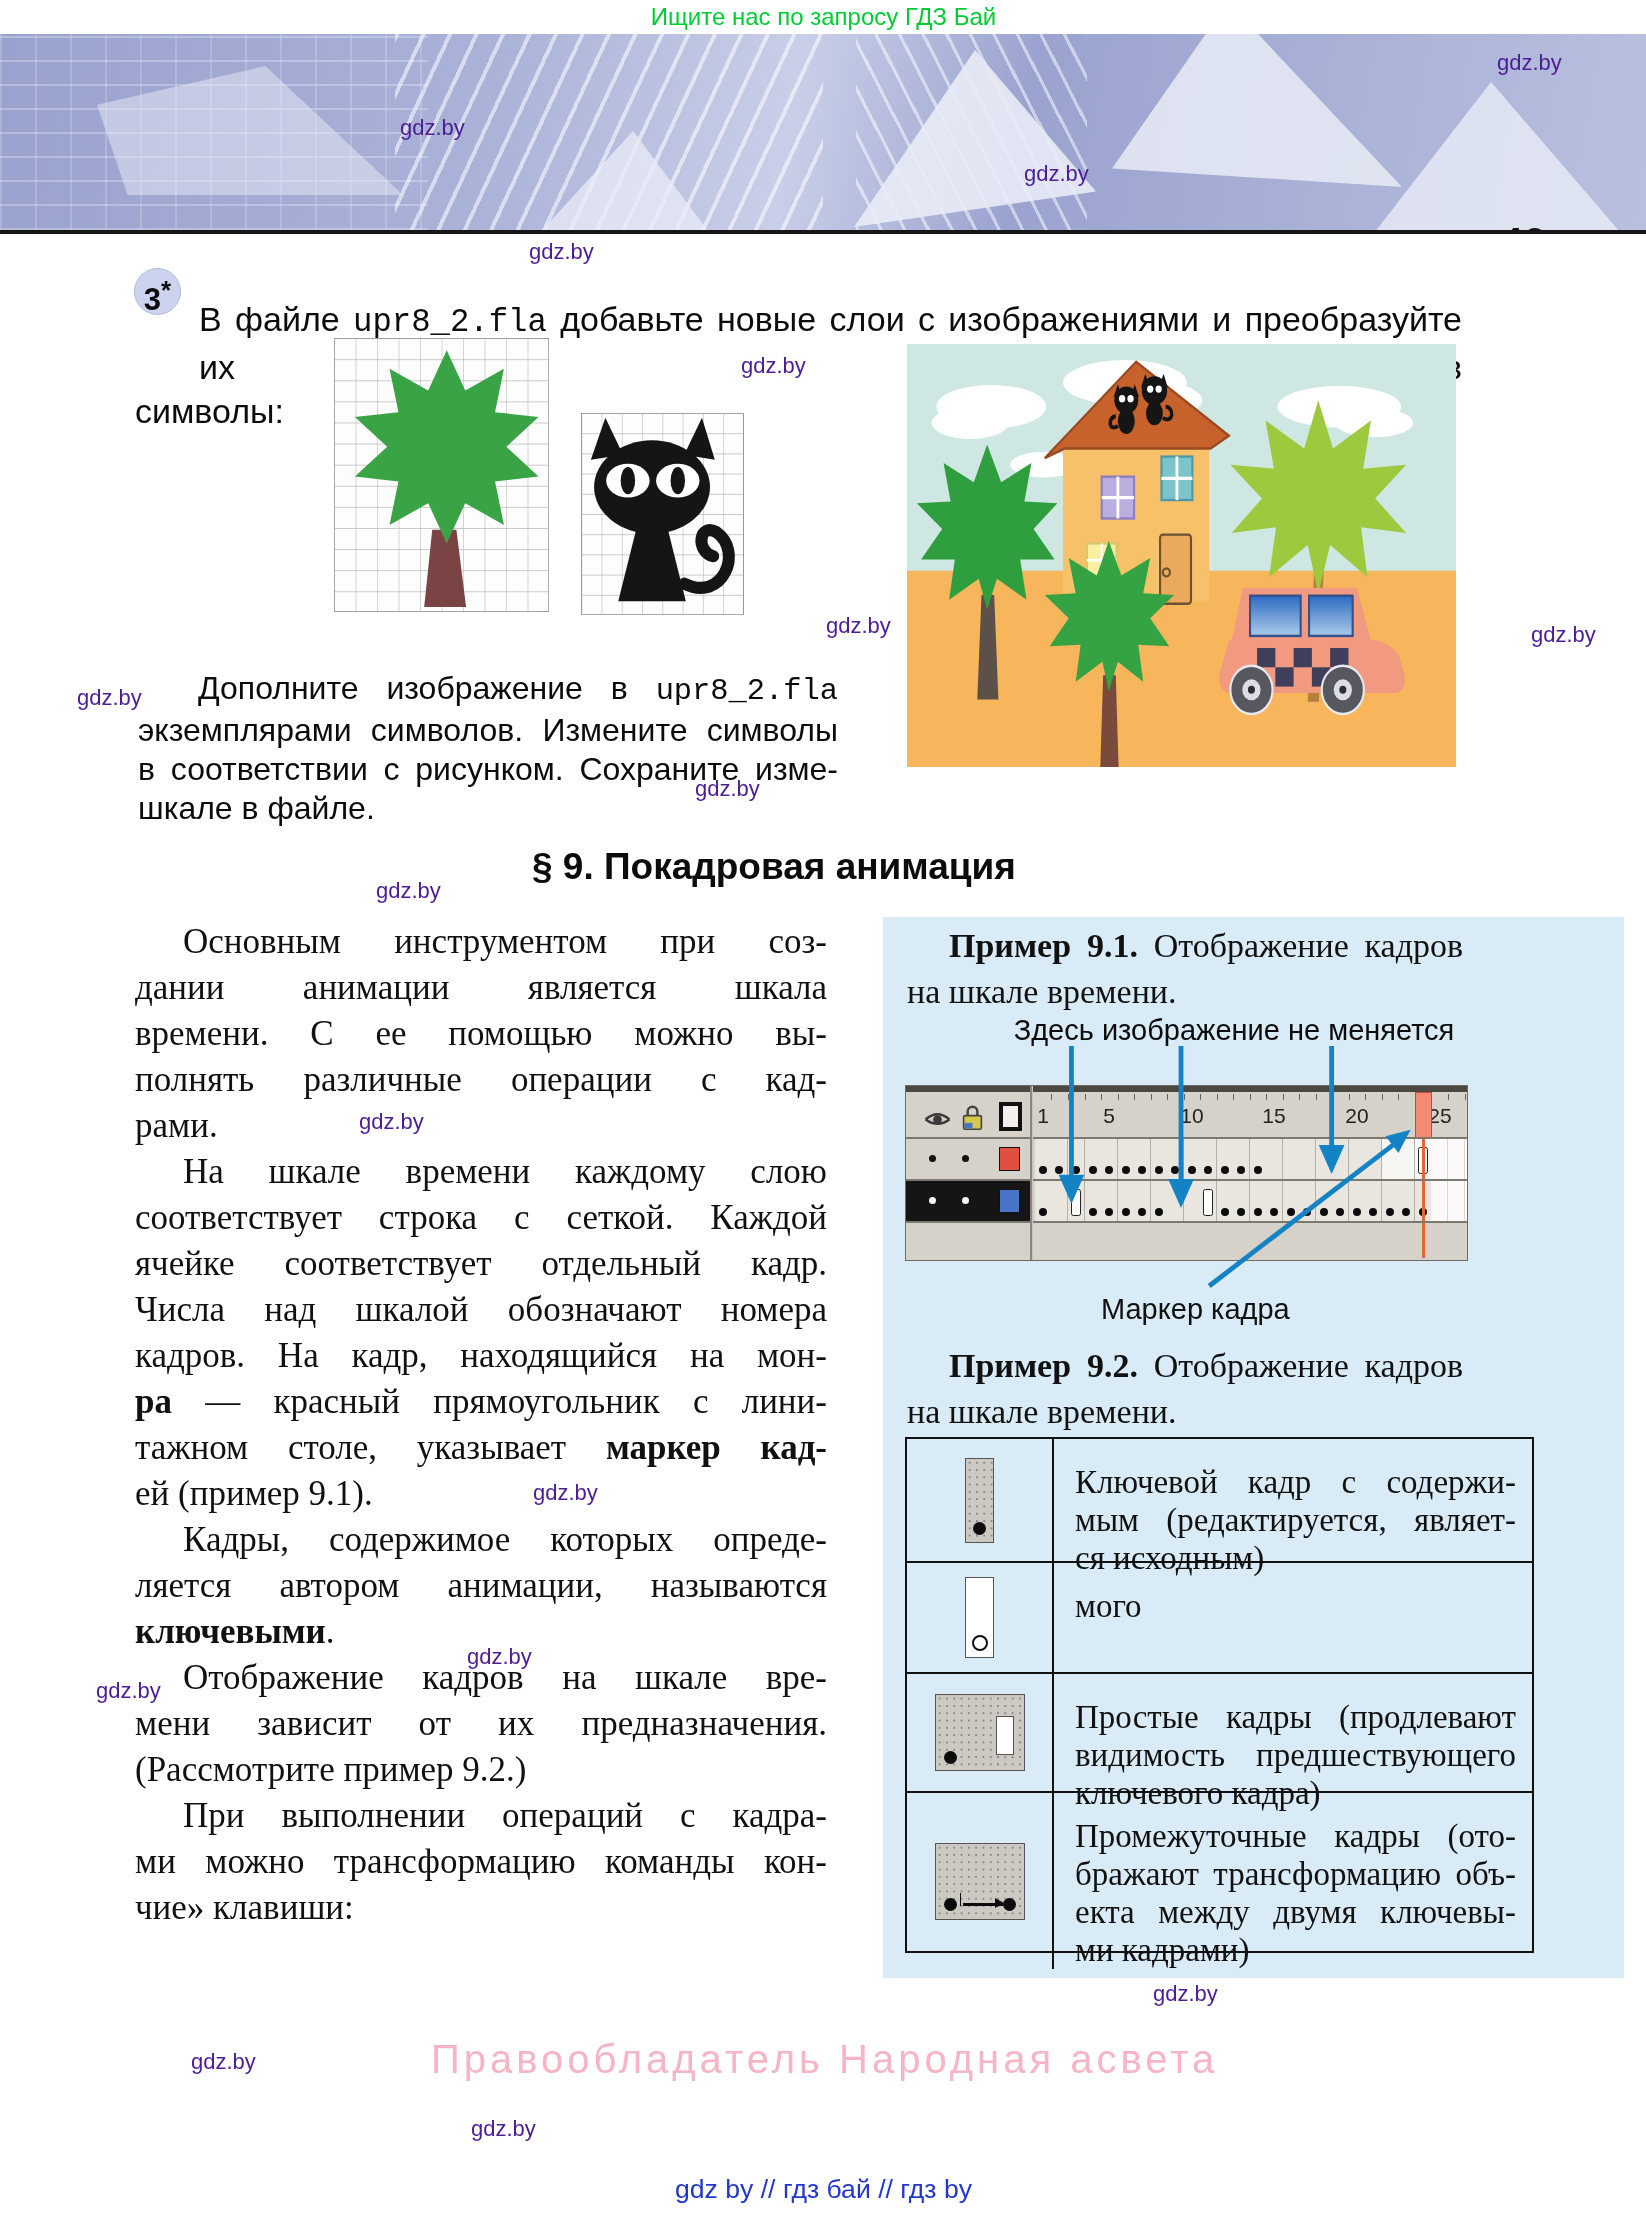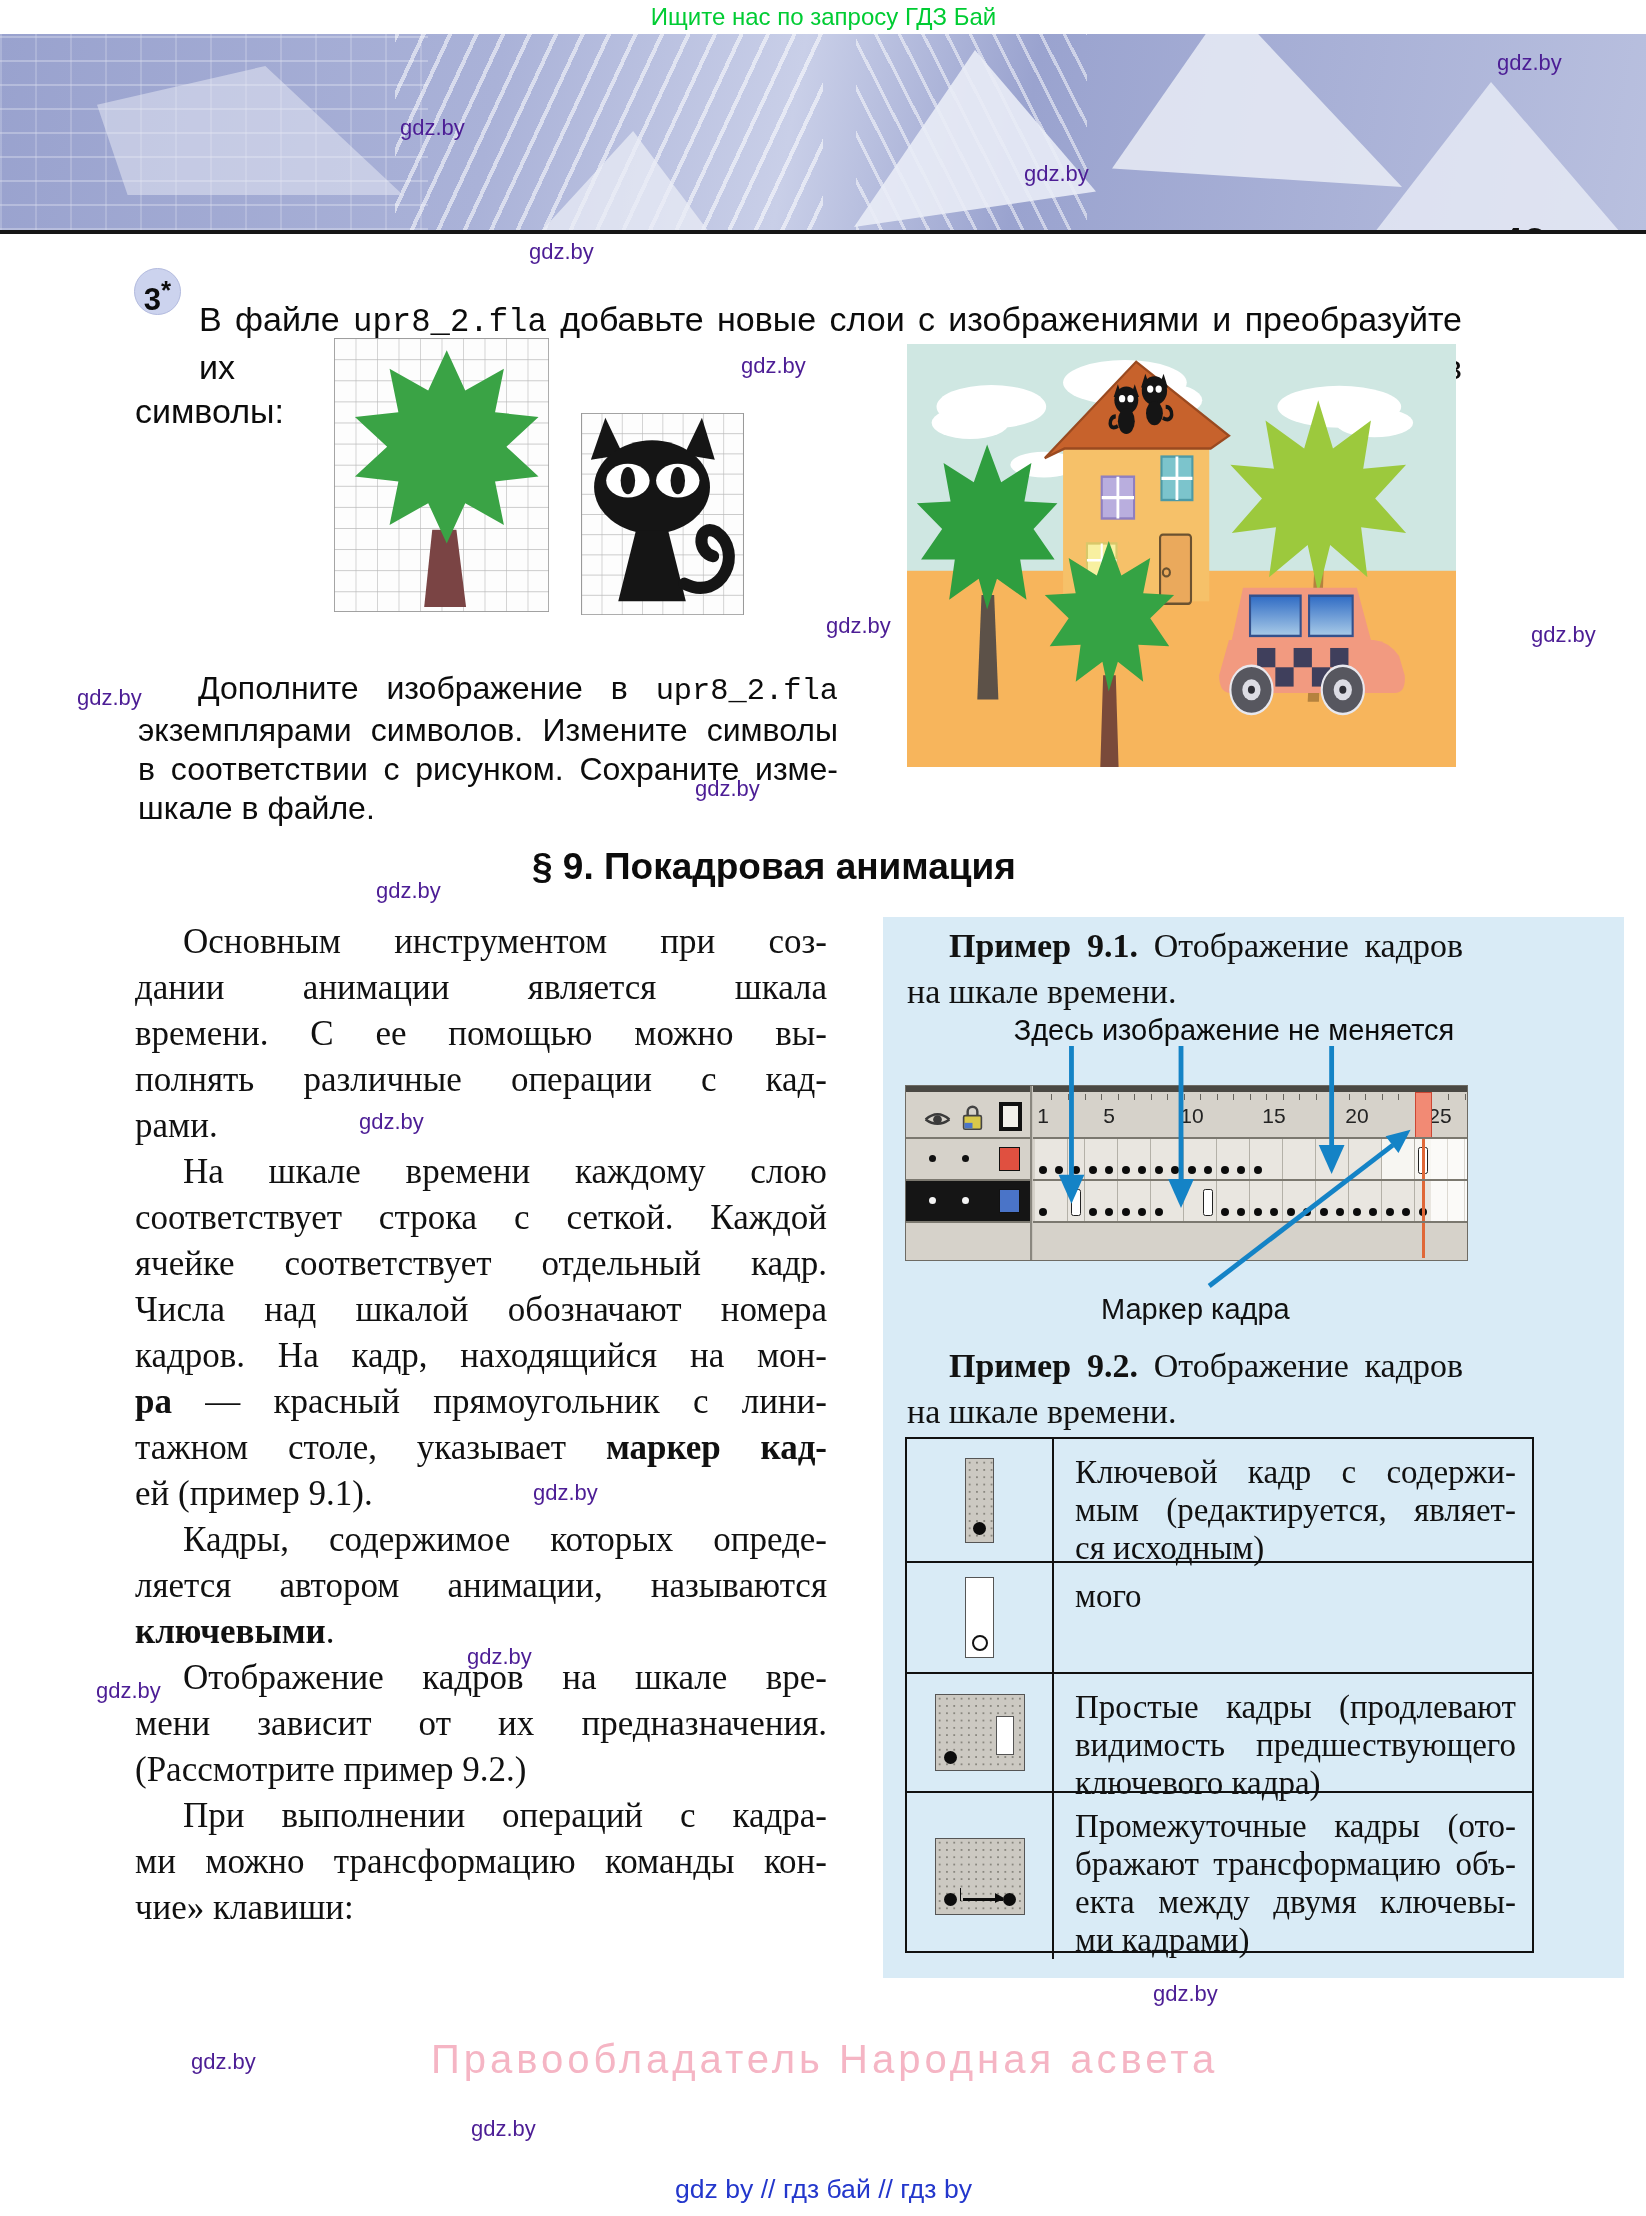--- a/index.html
+++ b/index.html
@@ -100,21 +100,21 @@
   .tl .dot{position:absolute;left:50%;margin-left:-4px;bottom:5.6px;width:8px;height:8px;border-radius:50%;background:#0c0c0c;}
   .tl .hollow{position:absolute;left:50%;margin-left:-4.8px;bottom:5.6px;width:9.7px;height:27px;
       background:#fff;border:1.6px solid #222;border-radius:2.4px;box-sizing:border-box;}
   .tl .marker{position:absolute;top:6.4px;height:46px;background:var(--marker);border:1.6px solid #cc4734;box-sizing:border-box;}
   .tl .mline{position:absolute;width:3.2px;background:var(--marker-line);}
 
   
   .ex-table{position:absolute;left:22px;top:520px;width:629px;height:516px;box-sizing:border-box;
     border:2.4px solid #111;display:grid;grid-template-columns:147px 1fr;grid-template-rows:122px 111px 119px 1fr;}
   .ex-table .icell{border-right:2.4px solid #111;display:flex;align-items:center;justify-content:center;}
-  .ex-table .tcell{padding:14px 16px 0 21px;font-size:33px;line-height:38px;}
+  .ex-table .tcell{padding:24px 16px 0 21px;font-size:33px;line-height:38px;}
   .ex-table .bt{border-top:2.4px solid #111;}
   .ex-table .tcell div{text-align:justify;text-align-last:justify;white-space:nowrap;}
   .ex-table .tcell div.last{text-align-last:left;}
   .dotted-bg{background-color:#ccc9c2;background-image:radial-gradient(rgba(120,118,110,.8) 22%,transparent 23%);
     background-size:7.3px 7.3px;border:1.6px solid #555;box-sizing:border-box;position:relative;}
   .icon-kf{width:29px;height:85px;}
   .icon-kf .kdot{position:absolute;left:50%;margin-left:-6.4px;bottom:6.4px;width:13px;height:13px;border-radius:50%;background:#0c0c0c;}
   .icon-empty{width:29px;height:81px;background:#fff;border:1.6px solid #555;box-sizing:border-box;position:relative;}
   .icon-empty .ring{position:absolute;left:50%;margin-left:-8px;bottom:6.4px;width:16px;height:16px;border-radius:50%;
     border:2.4px solid #111;box-sizing:border-box;background:#fff;}

